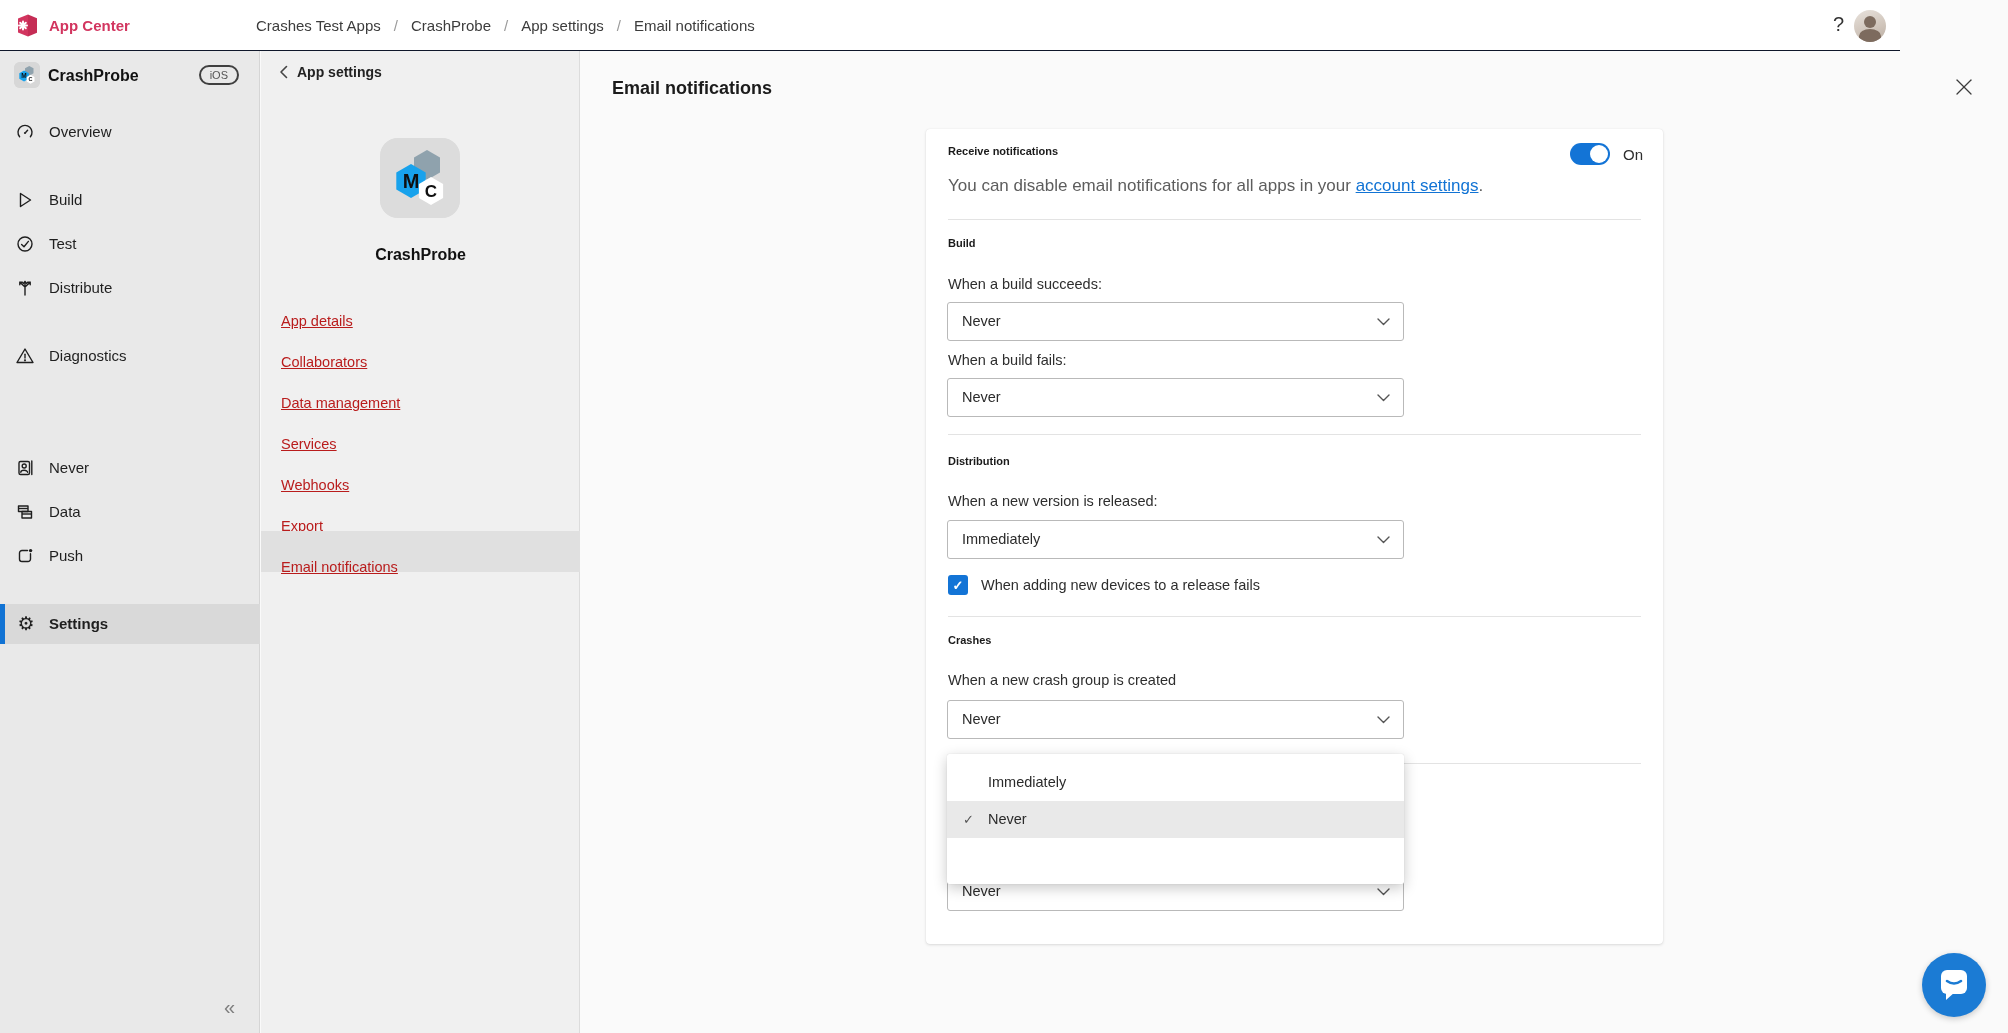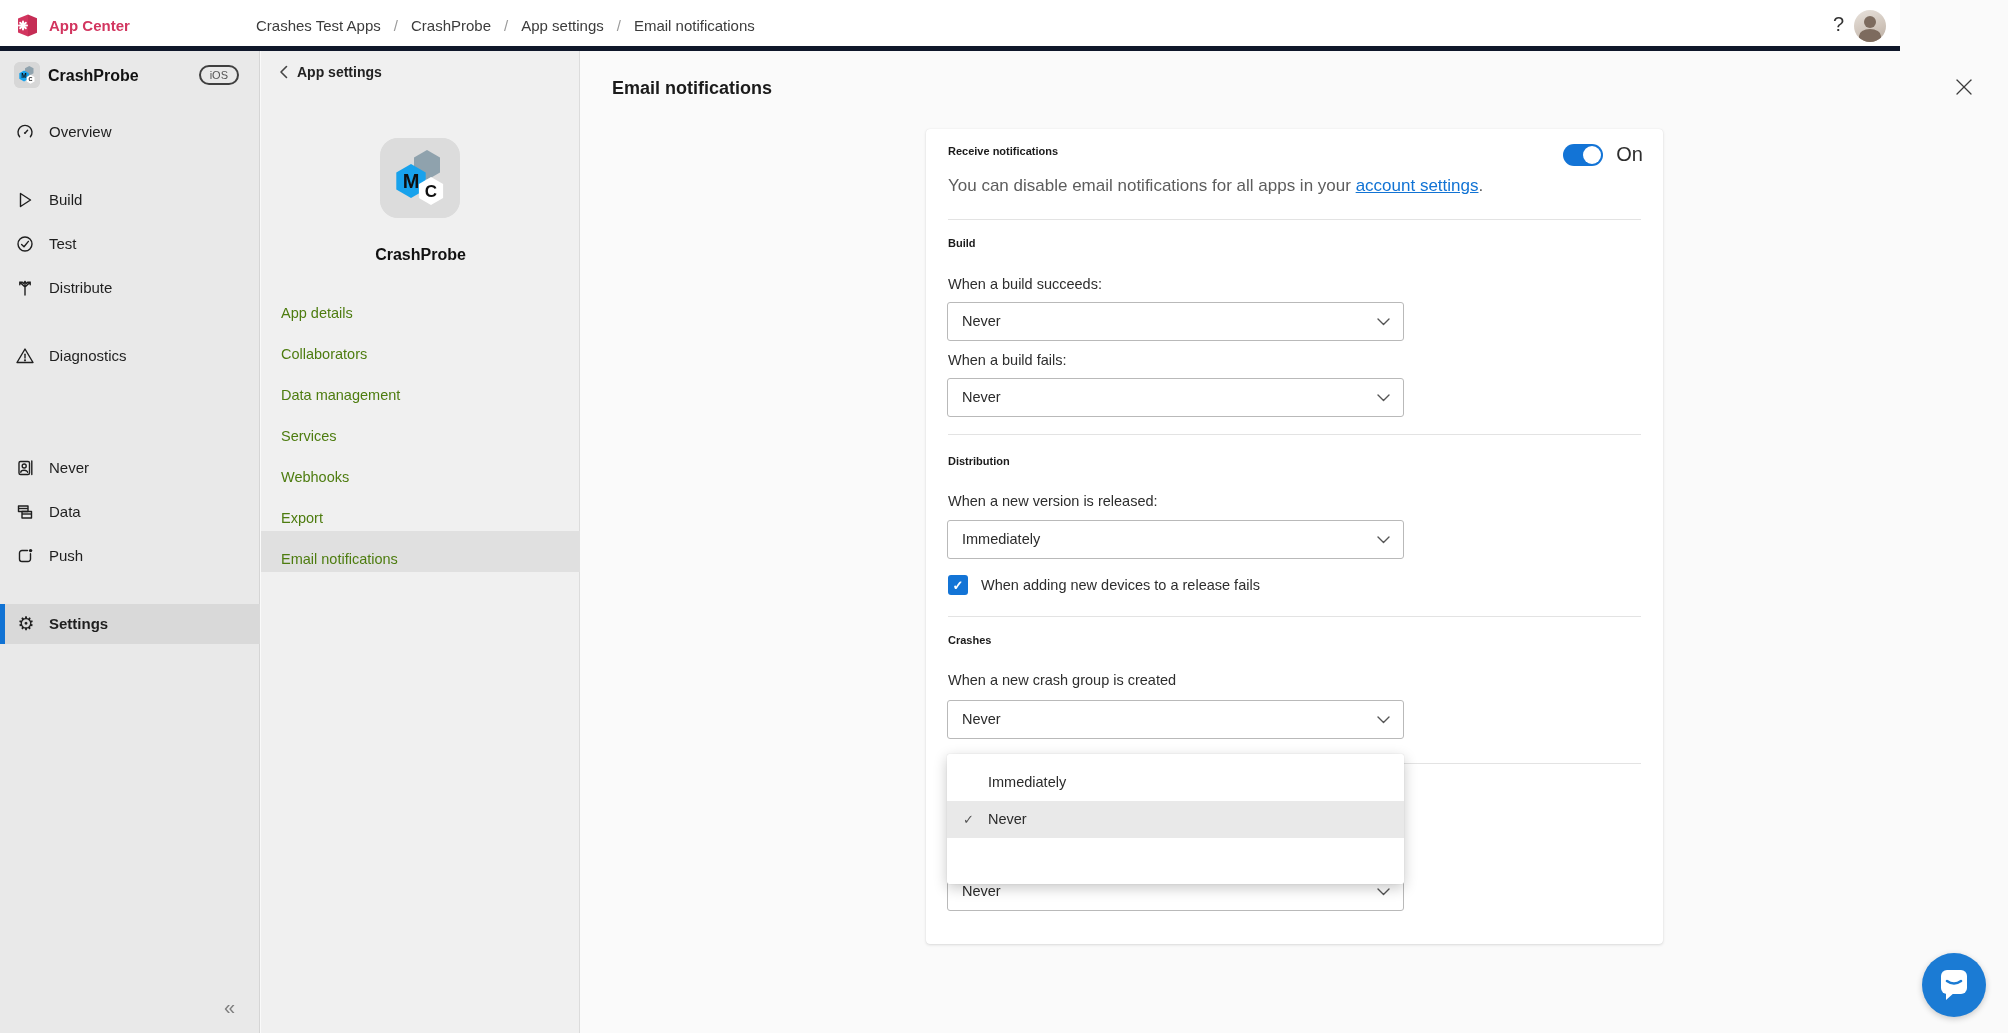--- a/index.html
+++ b/index.html
@@ -2,21 +2,21 @@
 <html><head>
 <meta charset="utf-8">
 <style>
   * { margin:0; padding:0; box-sizing:border-box; }
   html,body { width:2008px; height:1033px; overflow:hidden; }
   .stage { position:relative; width:2008px; height:1033px; background:#fafafa;
            font-family:"Liberation Sans", sans-serif; color:#2b2b2b; }
 
   
   .header { position:absolute; left:0; top:0; width:1900px; height:51px; background:#fff;
-            border-bottom:5px solid #0f172a; z-index:40; }
+            border-bottom:1px solid #0f172a; z-index:40; }
   .logo { position:absolute; left:14px; top:12px; width:27px; height:27px; }
   .brand { position:absolute; left:49px; top:0; line-height:51px; font-size:15px; font-weight:700; color:#d2355f; cursor:pointer; }
   .crumbs { position:absolute; left:256px; top:0; height:51px; display:flex; align-items:center; gap:13px; font-size:15px; color:#3c3c3c; }
   .crumb { cursor:pointer; }
   .crumb-sep { color:#9a9a9a; }
   .help { position:absolute; right:56px; top:0; line-height:49px; font-size:20px; font-weight:400; color:#333; cursor:pointer; }
   .avatar { position:absolute; right:14px; top:10px; width:32px; height:32px; border-radius:50%;
             background:linear-gradient(160deg,#e8e2dc 0%,#cfc4ba 60%,#b9aca1 100%); overflow:hidden; cursor:pointer; }
   .avatar .head { position:absolute; left:10px; top:6px; width:12px; height:12px; border-radius:50%; background:#7d6b5e; }
   .avatar .body { position:absolute; left:5px; top:19px; width:22px; height:14px; border-radius:50% 50% 0 0; background:#7d6b5e; }
@@ -36,38 +36,38 @@
   .gear-glyph { font-size:19px; line-height:20px; }
   .collapse { position:absolute; left:224px; top:945px; font-size:20px; color:#7d7d7d; cursor:pointer; }
 
   
   .panel { position:absolute; left:261px; top:51px; width:319px; height:982px; background:#f0f0f0; border-right:1px solid #dcdcdc; }
   .back { position:absolute; left:18px; top:13px; display:flex; align-items:center; gap:9px; cursor:pointer; }
   .back-label { font-size:14px; font-weight:700; color:#222; }
   .app-icon-lg { position:absolute; left:119px; top:87px; width:80px; height:80px; border-radius:18px; background:#dcdcdc; }
   .panel-app-name { position:absolute; left:0; top:195px; width:319px; text-align:center; font-size:16px; font-weight:700; color:#111; }
   .panel-row { position:absolute; left:0; width:319px; height:41px; cursor:pointer; }
-  .panel-row span { position:absolute; left:20px; top:8px; line-height:41px; font-size:14.5px; color:#4d7c0f; }
+  .panel-row span { position:absolute; left:20px; top:16px; line-height:41px; font-size:14.5px; color:#b91c1c;text-decoration:underline; }
   .panel-row.active { background:#e0e0e0; }
 
   
   .main { position:absolute; left:581px; top:51px; width:1427px; height:982px; background:#fafafa; }
   .page-title { position:absolute; left:31px; top:27px; font-size:18px; font-weight:700; color:#1b1b1b; }
   .close-btn { position:absolute; right:34px; top:26px; width:20px; height:20px; cursor:pointer; }
 
   .card { position:absolute; left:345px; top:78px; width:737px; height:815px; background:#fff; border-radius:4px;
           box-shadow:0 1px 3px rgba(0,0,0,.13), 0 0 1px rgba(0,0,0,.10); }
   .sec-title { position:absolute; left:22px; font-size:11px; font-weight:700; color:#1a1a1a; }
   .field-label { position:absolute; left:22px; font-size:14.5px; color:#2e2e2e; }
   .divider { position:absolute; left:22px; right:22px; height:1px; background:#e3e3e3; }
 
   .toggle-wrap { position:absolute; right:20px; top:14px; display:flex; align-items:center; gap:13px; cursor:pointer; }
   .toggle { position:relative; width:40px; height:22px; border-radius:11px; background:#1374d6; }
   .toggle .knob { position:absolute; right:2px; top:2px; width:18px; height:18px; border-radius:50%; background:#fff; }
-  .toggle-label { font-size:20px; color:#2e2e2e;text-align:right; }
+  .toggle-label { font-size:15px; color:#2e2e2e;text-align:right; }
   .desc { position:absolute; left:22px; top:47px; font-size:17px; color:#5d5d5d; }
   .desc a { color:#1173d4; text-decoration:underline; cursor:pointer; }
 
   .select { position:absolute; left:21px; width:457px; height:39px; background:#fff; border:1px solid #b9b9b9; border-radius:3px; cursor:pointer; }
   .select .val { position:absolute; left:14px; top:0; line-height:37px; font-size:14.5px; color:#2b2b2b; }
   .select .chev { position:absolute; right:13px; top:15px; }
 
   .check-row { position:absolute; left:22px; top:446px; display:flex; align-items:center; gap:13px; cursor:pointer; }
   .checkbox { width:20px; height:20px; border-radius:3px; background:#1374d6; color:#fff; font-size:13px; font-weight:700;
               display:flex; align-items:center; justify-content:center; }

